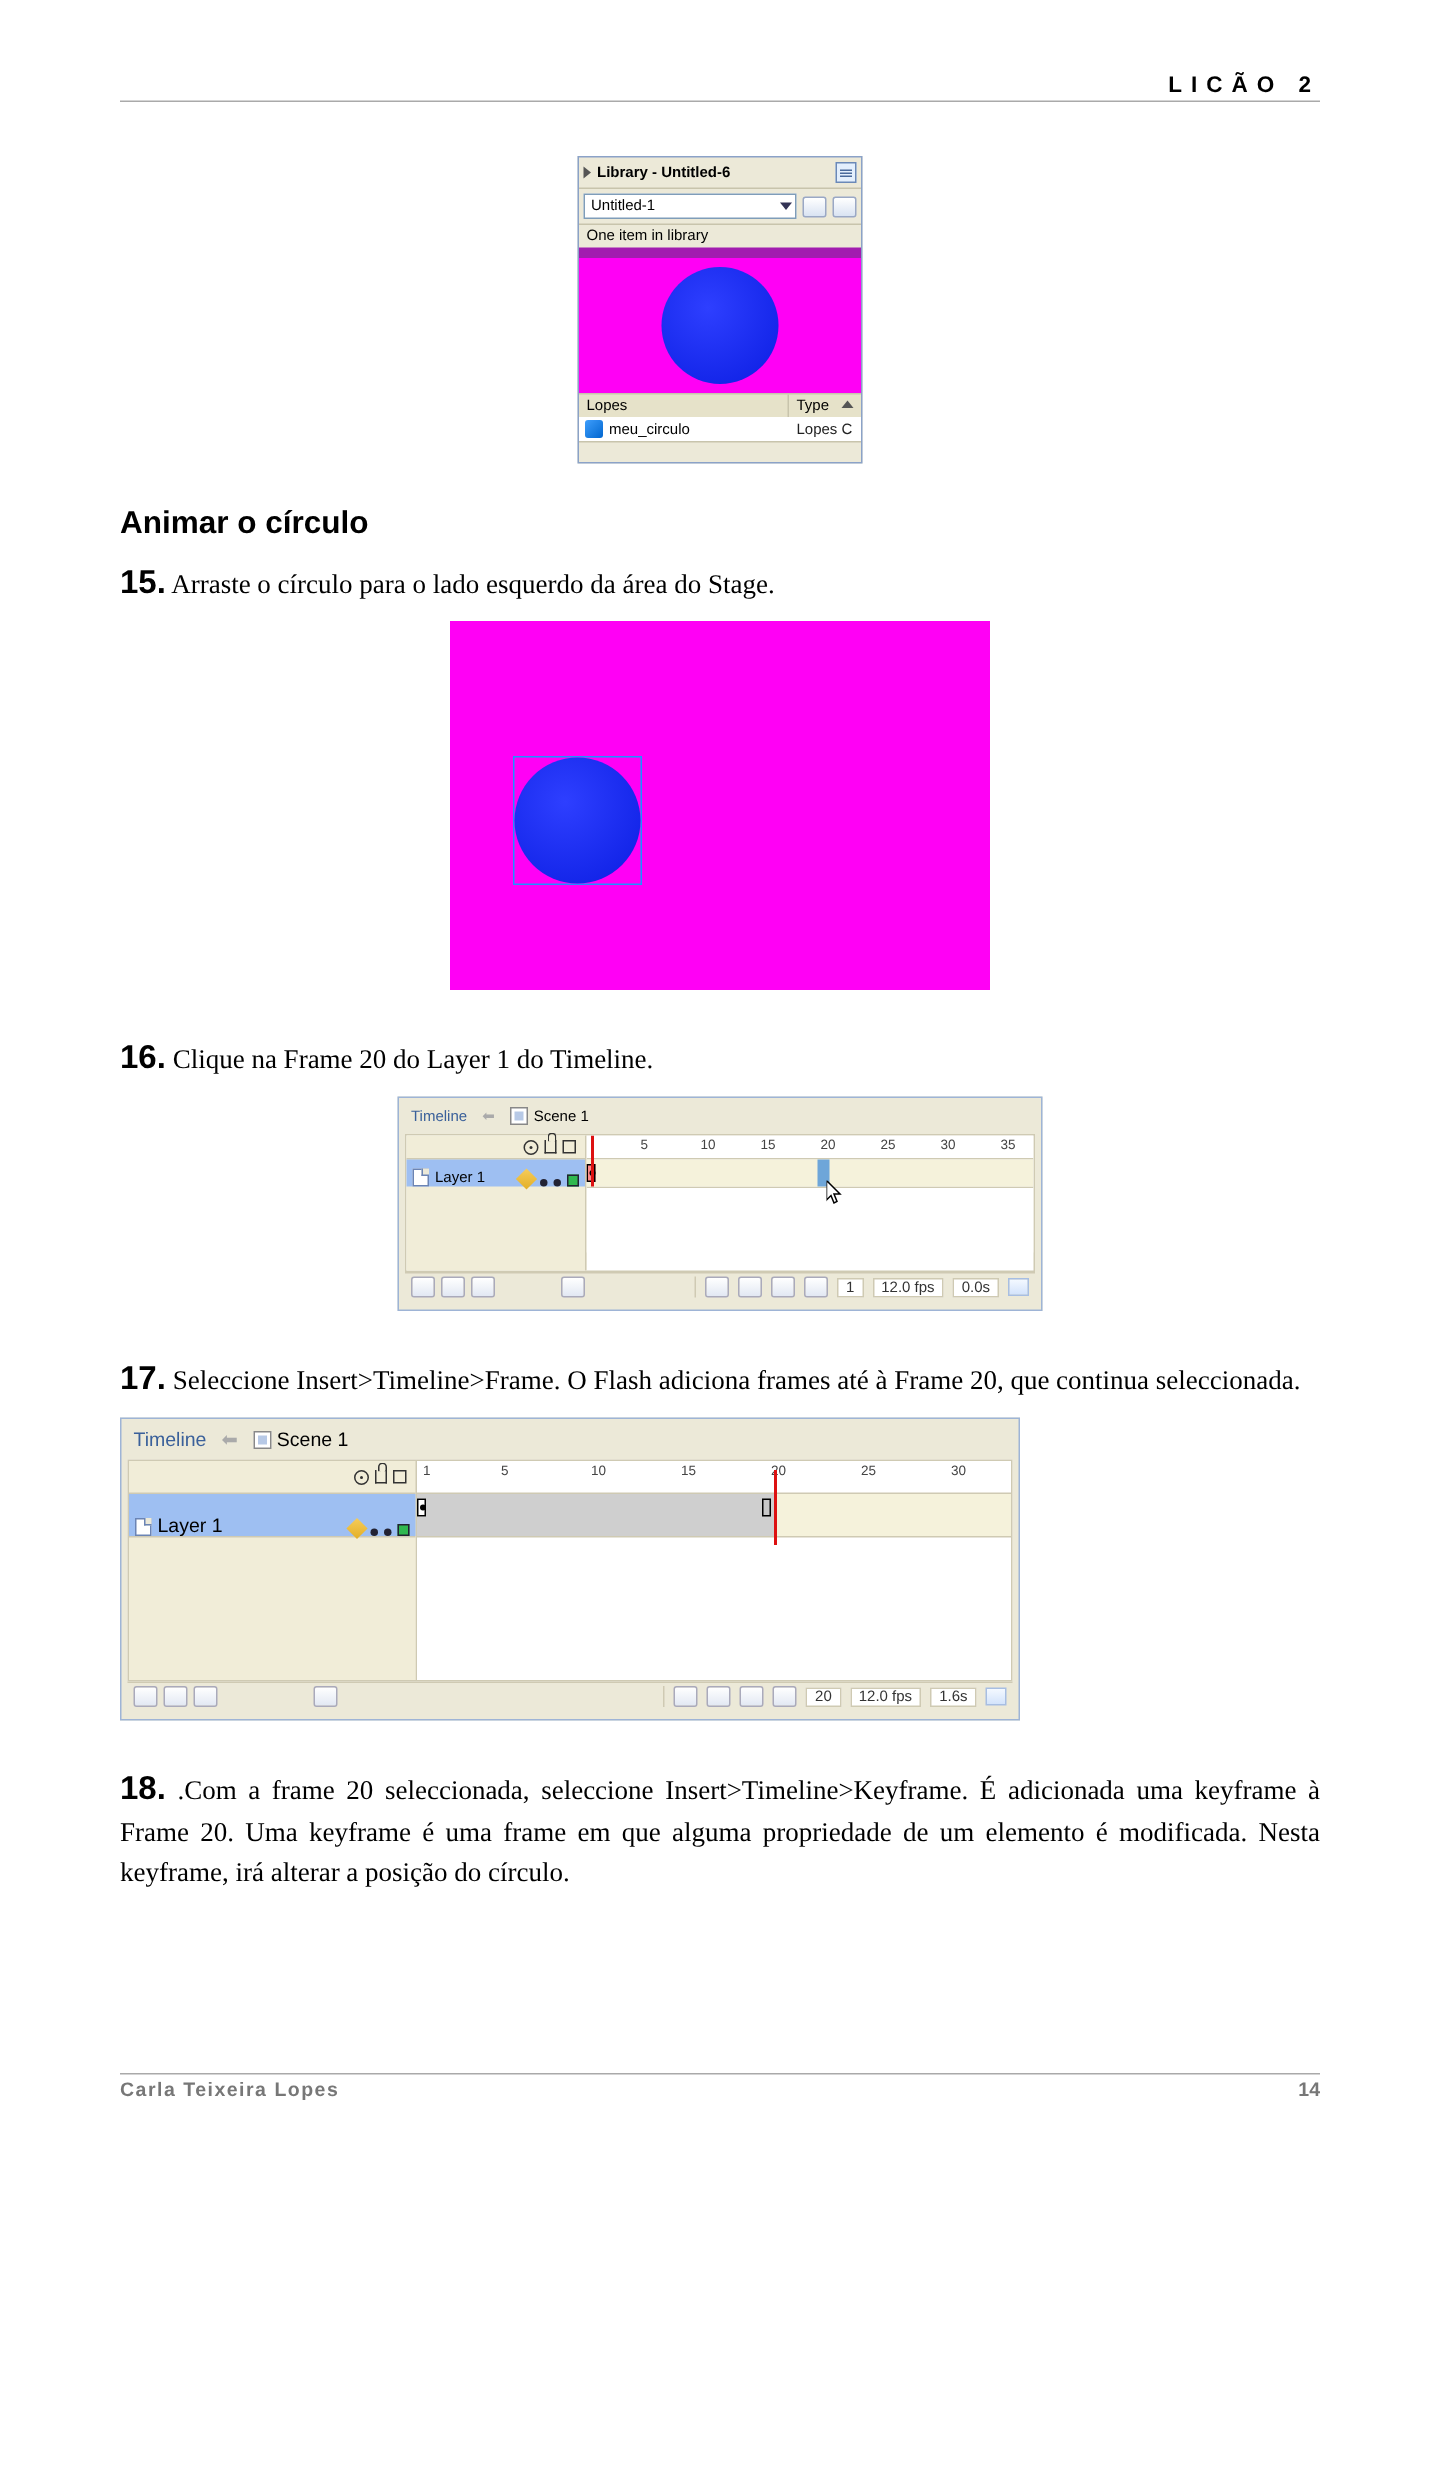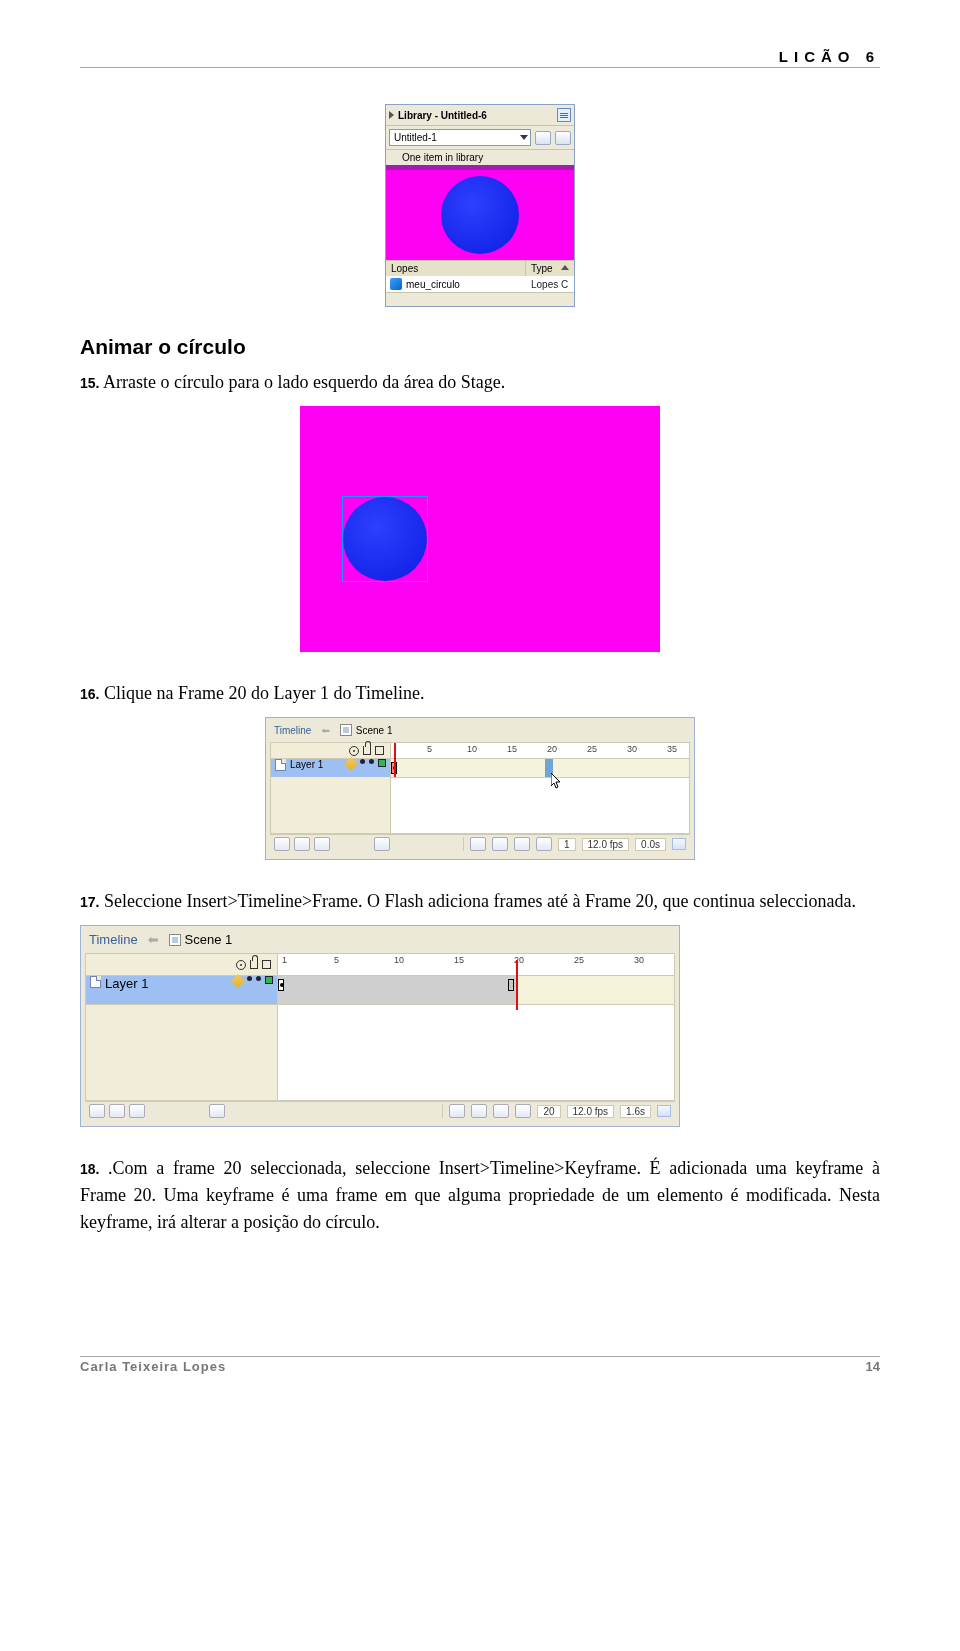--- a/index.html
+++ b/index.html
@@ -8,53 +8,53 @@
   .figwrap{display:flex;justify-content:center;margin:8px 0 28px}
   .lib{border:1px solid #8ba2c8;background:#ece9d8;width:190px;font-family:Tahoma,Arial,sans-serif;font-size:10px;color:#000}
   .lib-row1{display:flex;align-items:center;gap:4px;padding:3px;border-bottom:1px solid #c8c4ac}
   .expand-tri{display:inline-block;width:0;height:0;border-top:4px solid transparent;border-bottom:4px solid transparent;border-left:5px solid #555}
   .menu-icon{width:14px;height:14px;border:1px solid #6b89b7;background:#e3effd;display:flex;flex-direction:column;justify-content:center;gap:1px;padding:2px}
   .menu-icon span{display:block;height:1px;background:#4a6a9b}
   .lib-row2{display:flex;align-items:center;gap:4px;padding:3px;border-bottom:1px solid #c8c4ac}
   .combo{flex:1;border:1px solid #7f9db9;background:#fff;display:flex;align-items:center;padding:2px 2px 2px 4px;justify-content:space-between}
   .combo-arrow{width:0;height:0;border-left:4px solid transparent;border-right:4px solid transparent;border-top:5px solid #335;cursor:pointer}
   .mini-icon{width:16px;height:14px;border:1px solid #9aa8c5;background:linear-gradient(#fff,#d9e3f2);border-radius:2px}
-  .lib-count{padding:2px 16px;border-bottom:5px solid #a21caf}
+  .lib-count{padding:2px 5px;border-bottom:7px solid #a21caf}
   .lib-preview{height:90px;background:#ff00f5;display:flex;align-items:center;justify-content:center}
   .blue-circ{width:78px;height:78px;border-radius:50%;background:radial-gradient(circle at 40% 35%,#2e3fff,#0b1de2)}
   .lib-head{display:flex;background:#e6e2c9;border-top:1px solid #c8c4ac;font-size:10px}
   .col-name{flex:1;border-right:1px solid #c8c4ac;padding:2px 5px}
   .col-type{width:48px;padding:2px 5px}
   .tri-up{float:right;width:0;height:0;border-left:4px solid transparent;border-right:4px solid transparent;border-bottom:5px solid #555;margin-top:2px}
   .lib-item{display:flex;align-items:center;background:#fff;font-size:10px}
   .mc-icon{width:12px;height:12px;background:linear-gradient(135deg,#3e9efc,#0166cf);border-radius:2px;margin:2px 4px}
   .ci-name{flex:1;padding:2px 0}
   .ci-type{width:48px;padding:2px 5px;color:#222}
   .lib-bottom{height:14px;background:#ece9d8;border-top:1px solid #c8c4ac}
   h2.sec{font-family:Arial,Helvetica,sans-serif;font-weight:900;font-size:21px;margin:8px 0 10px}
   p.step{font-size:18px;line-height:1.5;margin:8px 0 10px}
-  .num{font-family:Arial,sans-serif;font-weight:900;font-size:14px}
+  .num{font-family:Arial,sans-serif;font-weight:900;font-size:22px}
   .stage{width:360px;height:246px;background:#ff00f5;box-shadow:0 0 0 1px #fff;position:relative}
   .stage .sel{position:absolute;left:42px;top:90px;width:86px;height:86px;border:1px solid #1a94ff}
   .stage .sel::after{content:"";position:absolute;inset:0;border-radius:50%;background:radial-gradient(circle at 40% 35%,#2e3fff,#0b1de2)}
   .tl-panel{border:1px solid #9eb4d6;background:#ece9d8;font-family:Tahoma,Arial,sans-serif;font-size:10px;color:#000;padding:4px 4px 6px 4px}
   .tl-toprow{display:flex;align-items:center;gap:10px;padding:2px 4px}
   .tl-tab{display:inline-block;color:#3a609a}
   .tl-scene{display:flex;align-items:center;gap:4px}
   .scene-ic{width:12px;height:12px;background:#fff;border:1px solid #888;position:relative}
   .scene-ic::after{content:"";position:absolute;left:2px;top:2px;width:6px;height:6px;background:#b7c9e6}
   .tl-body{display:flex;margin-top:4px;border:1px solid #cfcab3;background:#fff}
   .tl-left{width:120px;background:#f1edd8;border-right:1px solid #cfcab3}
   .icon-strip{display:flex;justify-content:flex-end;gap:4px;align-items:center;height:16px;padding-right:6px;border-bottom:1px solid #cfcab3}
   .eye{width:10px;height:10px;border:1px solid #333;border-radius:50%;position:relative}
   .eye::after{content:"";position:absolute;left:3px;top:3px;width:2px;height:2px;background:#333;border-radius:50%}
   .lock{width:8px;height:9px;border:1px solid #333;border-top:none;position:relative}
   .lock::before{content:"";position:absolute;left:1px;top:-5px;width:4px;height:5px;border:1px solid #333;border-bottom:none;border-radius:3px 3px 0 0}
   .sq{width:9px;height:9px;border:1px solid #333}
-  .layer-row{display:flex;align-items:flex-start;height:18px;padding:0 4px;gap:4px;background:#9ebff2}
+  .layer-row{display:flex;align-items:flex-end;height:18px;padding:0 4px;gap:4px;background:#9ebff2}
   .page-corner{width:11px;height:12px;background:#fff;border:1px solid #6b84b4;position:relative}
   .page-corner::after{content:"";position:absolute;right:-1px;top:-1px;width:4px;height:4px;background:#ece9d8;border-left:1px solid #6b84b4;border-bottom:1px solid #6b84b4}
   .pencil{width:10px;height:10px;background:linear-gradient(135deg,#f6cc5a,#e3af27);transform:rotate(45deg)}
   .bullet{width:5px;height:5px;border-radius:50%;background:#223}
   .sm-sq{width:8px;height:8px;border:1px solid #223;background:#2fb84f}
   .layer-bot{height:56px}
   .tl-right{flex:1;position:relative;overflow:hidden}
   .ruler{display:flex;height:16px;border-bottom:1px solid #cfcab3;position:relative;background:#fff}
   .num5{position:absolute;top:1px;font-size:9px;color:#444}
   .track{position:relative;height:18px;background:#f5f2db}
@@ -81,21 +81,21 @@
   .footer{margin-top:120px;border-top:1px solid #aaa;display:flex;justify-content:space-between;align-items:center;padding-top:2px}
   .footer-l{font-family:Arial,sans-serif;font-weight:900;font-size:13px;color:#777;letter-spacing:1px}
   .footer-r{font-family:Arial,sans-serif;font-weight:900;font-size:13px;color:#777}
   .it{}
   .bold{font-weight:400}
 </style>
 </head>
 <body>
 
 <div class="page-header">
-  <span>LICÃO 6</span>
+  <span>LICÃO 2</span>
 </div>
 
 <div class="figwrap">
   <div class="lib">
     <div class="lib-row1">
       <span class="expand-tri"></span>
       <span style="font-weight:700">Library - Untitled-6</span>
       <span style="margin-left:auto" class="menu-icon">
           <span></span>
           <span></span>

